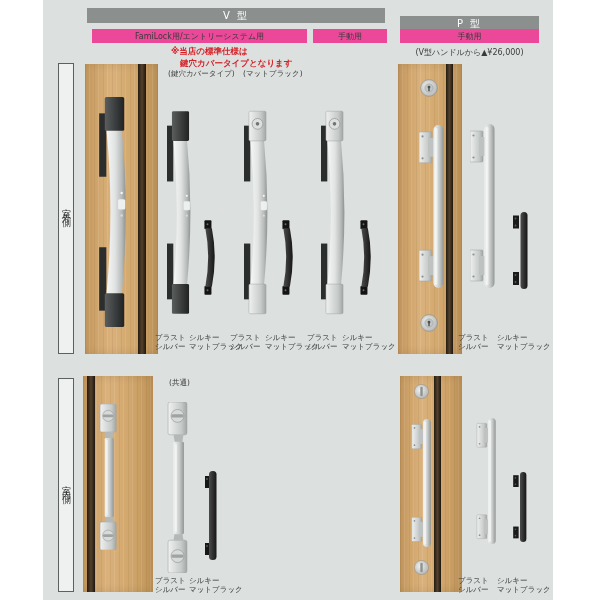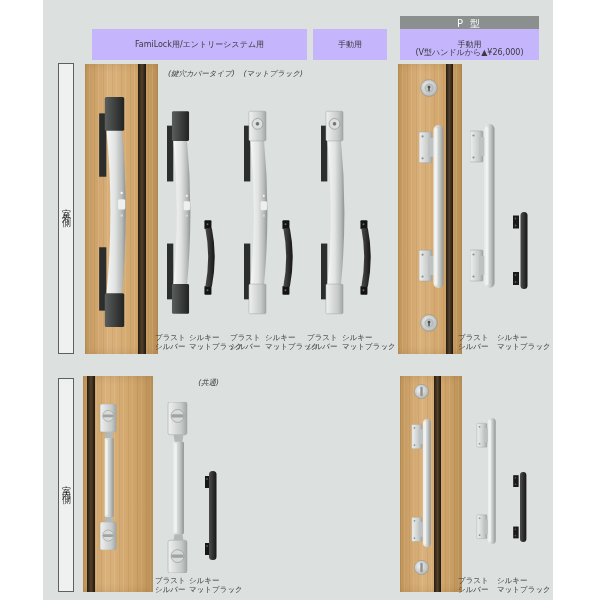--- a/index.html
+++ b/index.html
@@ -2,26 +2,26 @@
 <html><head>
 <meta charset="utf-8">
 <style>
   html,body{margin:0;padding:0;background:#fff;}
   .stage{position:relative;width:600px;height:600px;background:#ffffff;overflow:hidden;
          font-family:"DejaVu Sans","Liberation Sans",sans-serif;}
   .abs{position:absolute;}
   .panel{position:absolute;left:43px;top:0;width:510px;height:600px;background:#dce0df;}
   .hdr{position:absolute;height:15px;background:#8b908e;color:#ffffff;display:flex;
        align-items:center;justify-content:center;font-size:10px;letter-spacing:2px;}
-  .sub{position:absolute;height:31px;background:#c4b5fd;color:#3a3a3a;display:flex;
+  .sub{position:absolute;height:14px;background:#ec4899;color:#3a3a3a;display:flex;
        align-items:center;justify-content:center;font-size:8px;}
   .rednote{position:absolute;color:#d62028;font-weight:bold;font-size:8.5px;line-height:11.5px;white-space:nowrap;}
   .rednote .indent{padding-left:9px;}
   .smallnote{position:absolute;font-size:8px;color:#3a3a3a;text-align:center;white-space:nowrap;}
-  .typelabel{position:absolute;font-size:7.5px;color:#3a3a3a;text-align:right;white-space:nowrap;font-style:italic;}
+  .typelabel{position:absolute;font-size:7.5px;color:#3a3a3a;text-align:left;white-space:nowrap;}
   .sidebox{position:absolute;left:58px;width:14px;background:#eef1f0;border:1px solid #5c605f;
            display:flex;align-items:center;justify-content:center;
            writing-mode:vertical-rl;text-orientation:upright;font-size:9px;letter-spacing:5px;color:#2a2a2a;}
   .door{position:absolute;
         background:
           repeating-linear-gradient(90deg, rgba(120,84,40,0.10) 0px, rgba(120,84,40,0.10) 1px,
             rgba(120,84,40,0) 1px, rgba(120,84,40,0) 4px,
             rgba(255,255,255,0.10) 4px, rgba(255,255,255,0.10) 5px,
             rgba(255,255,255,0) 5px, rgba(255,255,255,0) 9px),
           linear-gradient(90deg,#c69a5f,#dab17b 35%,#d2a86e 65%,#bf9459 100%);
@@ -162,34 +162,41 @@
 
       <symbol id="thumbturn" viewBox="0 0 16 16">
         <circle cx="8" cy="8" r="7.5" fill="url(#gCyl)" stroke="#848887" stroke-width="0.5"></circle>
         <rect x="6.7" y="3" width="2.6" height="10" rx="1.3" fill="#8f9392"></rect>
       </symbol>
     </defs>
   </svg>
 
   <div class="panel"></div>
 
+  <div class="hdr" style="left:87px;top:8px;width:298px;">
+      <span>V 型</span>
+    </div>
   <div class="hdr" style="left:400px;top:16px;width:139px;">
       <span>P 型</span>
     </div>
 
   <div class="sub" style="left:92px;top:29px;width:215px;">
       <span>FamiLock用/エントリーシステム用</span>
     </div>
   <div class="sub" style="left:313px;top:29px;width:74px;">
       <span>手動用</span>
     </div>
   <div class="sub" style="left:400px;top:29px;width:139px;">
       <span>手動用</span>
     </div>
 
+  <div class="rednote" style="left:171px;top:46px;">
+    <div>※当店の標準仕様は</div>
+    <div class="indent">鍵穴カバータイプとなります</div>
+  </div>
   <div class="smallnote" style="left:400px;top:47px;width:139px;">(V型ハンドルから▲¥26,000)</div>
   <div class="typelabel" style="left:168px;top:69px;width:62px;">(鍵穴カバータイプ)</div>
   <div class="typelabel" style="left:243px;top:69px;width:60px;">(マットブラック)</div>
   <div class="typelabel" style="left:169px;top:378px;width:50px;">(共通)</div>
 
   <div class="sidebox" style="top:63px;height:289px;">室外側</div>
   <div class="sidebox" style="top:378px;height:212px;">室内側</div>
 
   <div class="door" style="left:85px;top:64px;width:73px;height:290px;">
     <div class="strip" style="left:53px;width:8px;"></div>

